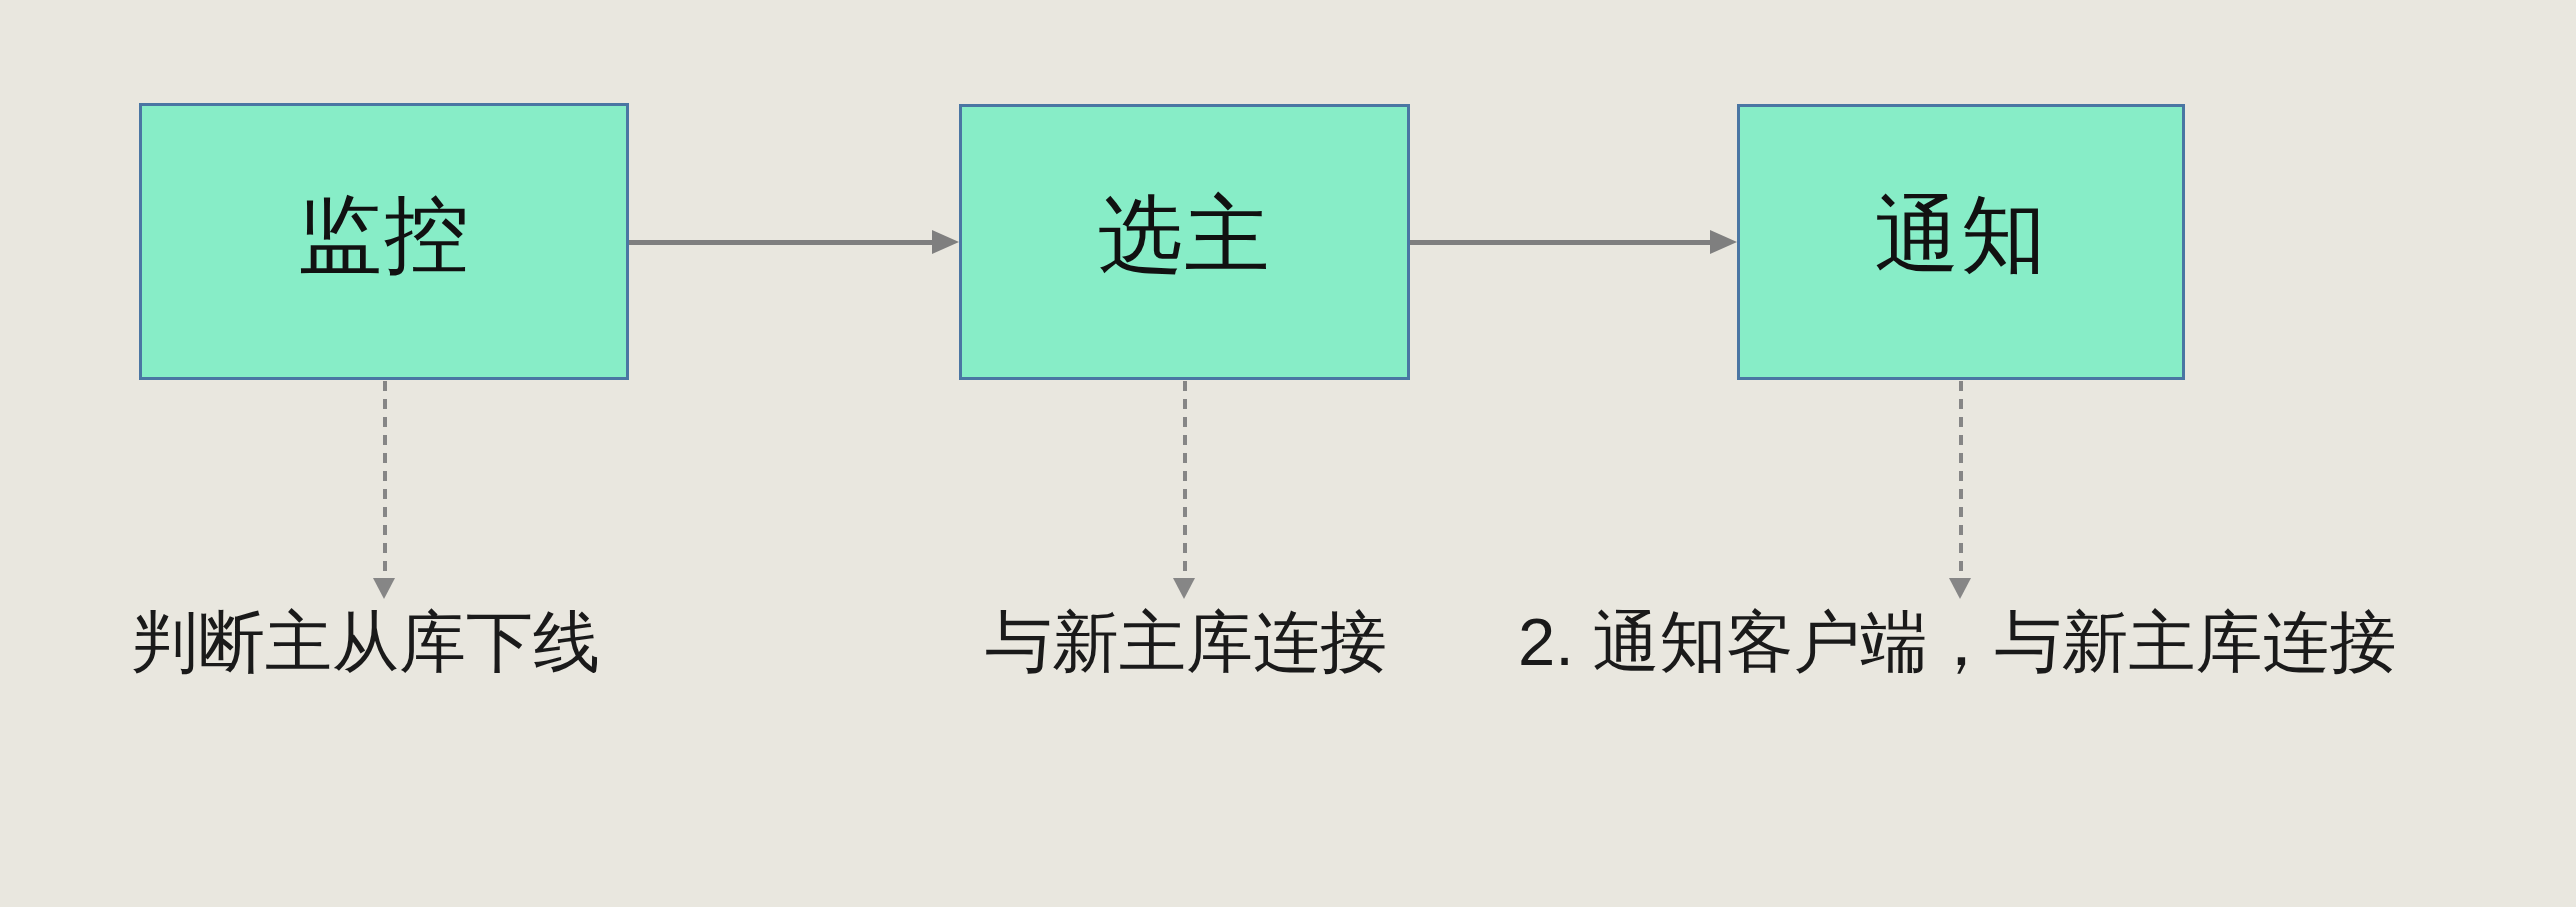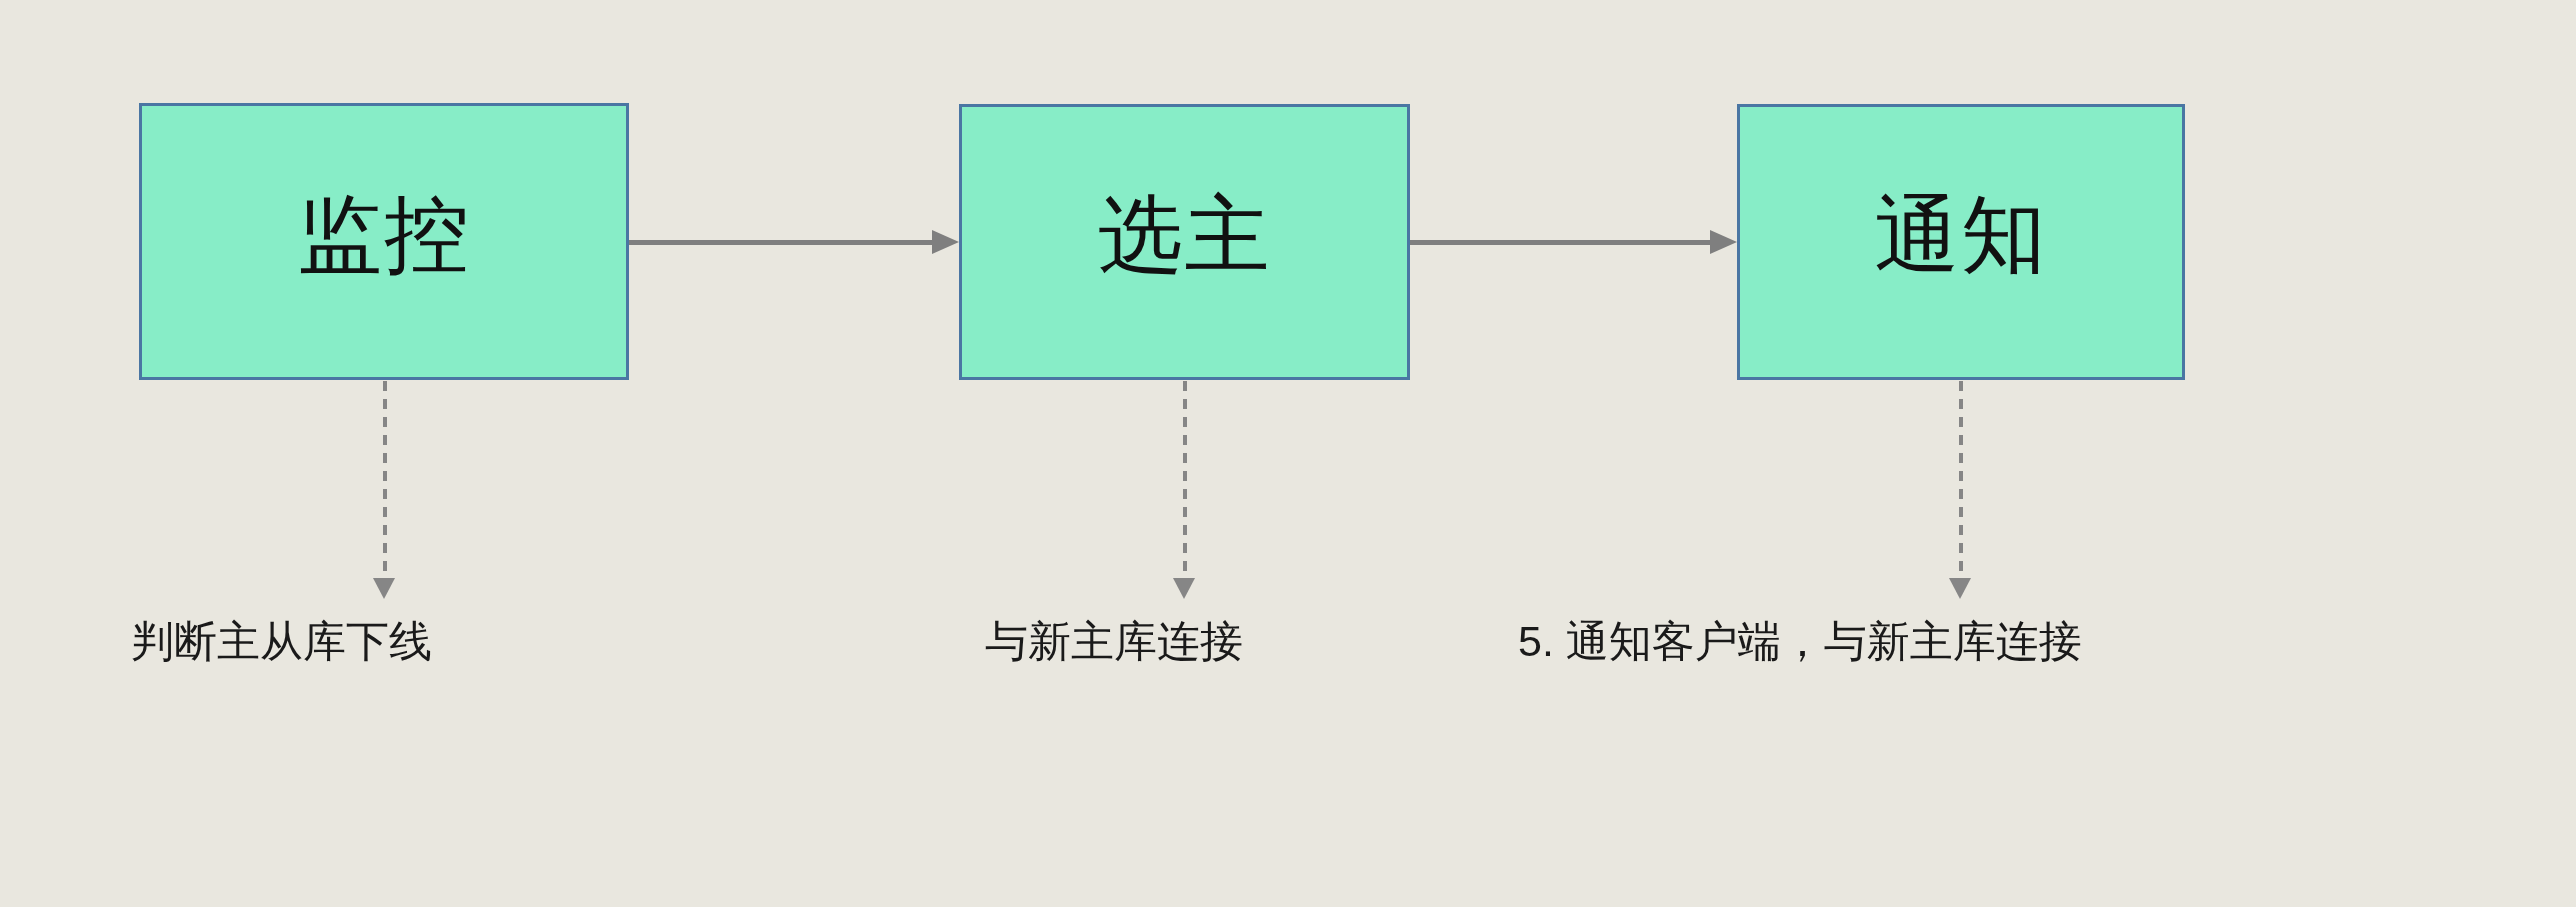--- a/index.html
+++ b/index.html
@@ -36,21 +36,21 @@
     background:repeating-linear-gradient(to bottom,#868686 0 9.8px,transparent 9.8px 18px);
   }
   .v-head{
     position:absolute;width:0;height:0;
     border-top:21.4px solid #868686;
     border-left:11.6px solid transparent;
     border-right:11.6px solid transparent;
   }
   .note{
     position:absolute;
-    font-size:43px;
+    font-size:67px;
     line-height:83px;
     color:#1a1a1a;
     white-space:nowrap;
   }
 </style>
 </head>
 <body>
 
 <div class="canvas">
 
@@ -83,17 +83,17 @@
 
   <div class="note" style="left:131px;top:600px;">
     <div>判断主从库下线</div>
   </div>
 
   <div class="note" style="left:985px;top:600px;">
     <div>与新主库连接</div>
   </div>
 
   <div class="note" style="left:1518px;top:600px;">
-    <div>5. 通知客户端，与新主库连接</div>
+    <div>2. 通知客户端，与新主库连接</div>
   </div>
 
 </div>
 
 
 </body></html>

